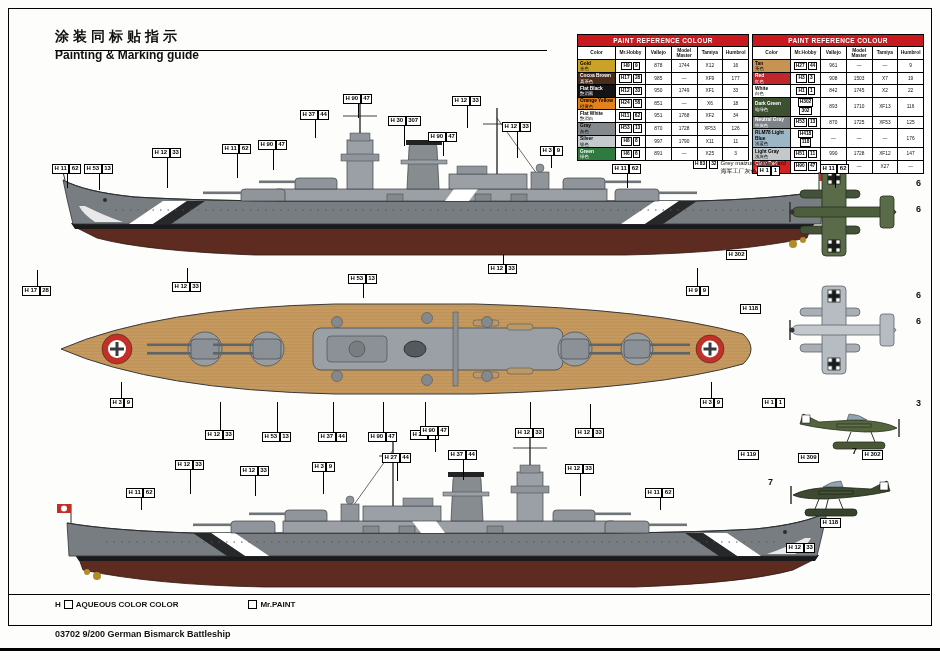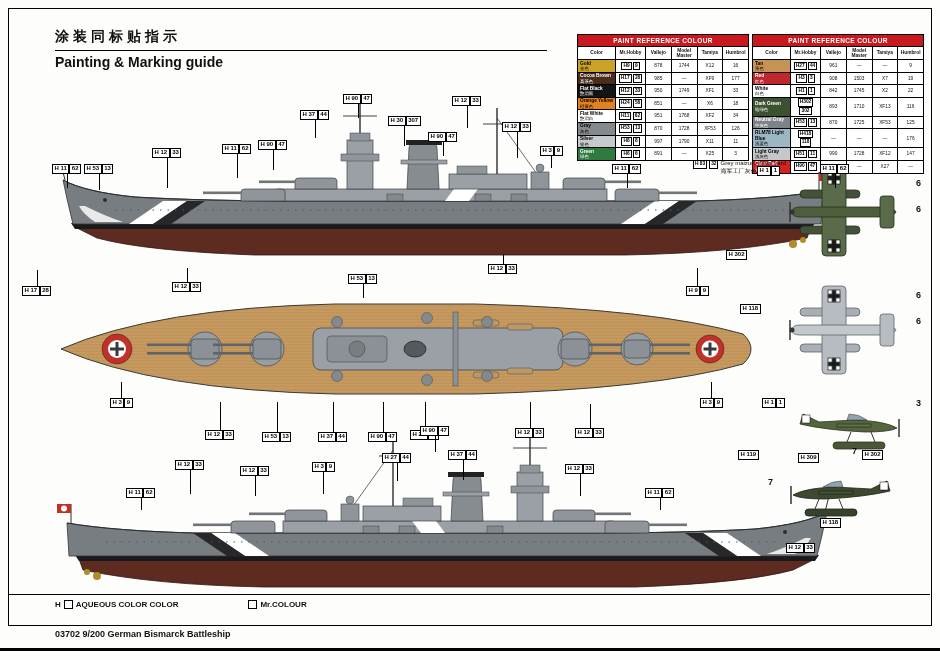--- a/index.html
+++ b/index.html
@@ -3,21 +3,21 @@
 <meta charset="utf-8">
 <style>
   html,body{margin:0;padding:0;}
   body{
     width:940px;height:660px;position:relative;background:#fdfdfb;
     font-family:"Liberation Sans",sans-serif;overflow:hidden;color:#111;
   }
   .frame{position:absolute;left:8px;top:8px;width:922px;height:616px;border:1.2px solid #000;}
   .title-cn{position:absolute;left:55px;top:28px;font-size:14px;font-weight:bold;letter-spacing:4px;}
   .title-rule{position:absolute;left:55px;top:50px;width:492px;height:1px;background:#000;}
-  .title-en{position:absolute;left:55px;top:54px;font-size:14px;font-weight:bold;}
+  .title-en{position:absolute;left:55px;top:48px;font-size:12px;font-weight:bold;}
   
   .ptable{position:absolute;top:34px;width:172px;background:#fff;}
   .ptable.t0{left:577px;}
   .ptable.t1{left:752px;}
   .ptitle{background:#c8191f;color:#fff;font-weight:bold;text-align:center;font-size:6.5px;
           padding:2px 0;border:0.8px solid #000;border-bottom:none;letter-spacing:0.4px;}
   .ptable table{border-collapse:collapse;width:100%;table-layout:fixed;}
   .ptable th,.ptable td{border:0.7px solid #000;padding:0.5px 1px;text-align:center;
           font-size:4.8px;line-height:1.15;overflow:hidden;}
   .ptable th{font-weight:bold;background:#fff;}
@@ -674,18 +674,18 @@
 
 <div class="legend-rule"></div>
 <div class="legend">
   <div class="item">
     <span class="lg-h">H</span>
     <span class="lgbox"></span>
     <span>AQUEOUS COLOR COLOR</span>
   </div>
   <div class="item">
     <span class="lgbox"></span>
-    <span>Mr.COLOUR</span>
+    <span>Mr.PAINT</span>
   </div>
 </div>
 
 <div class="footer">03702 9/200 German Bismarck Battleship</div>
 <div class="page-edge"></div>
 
 </body></html>

